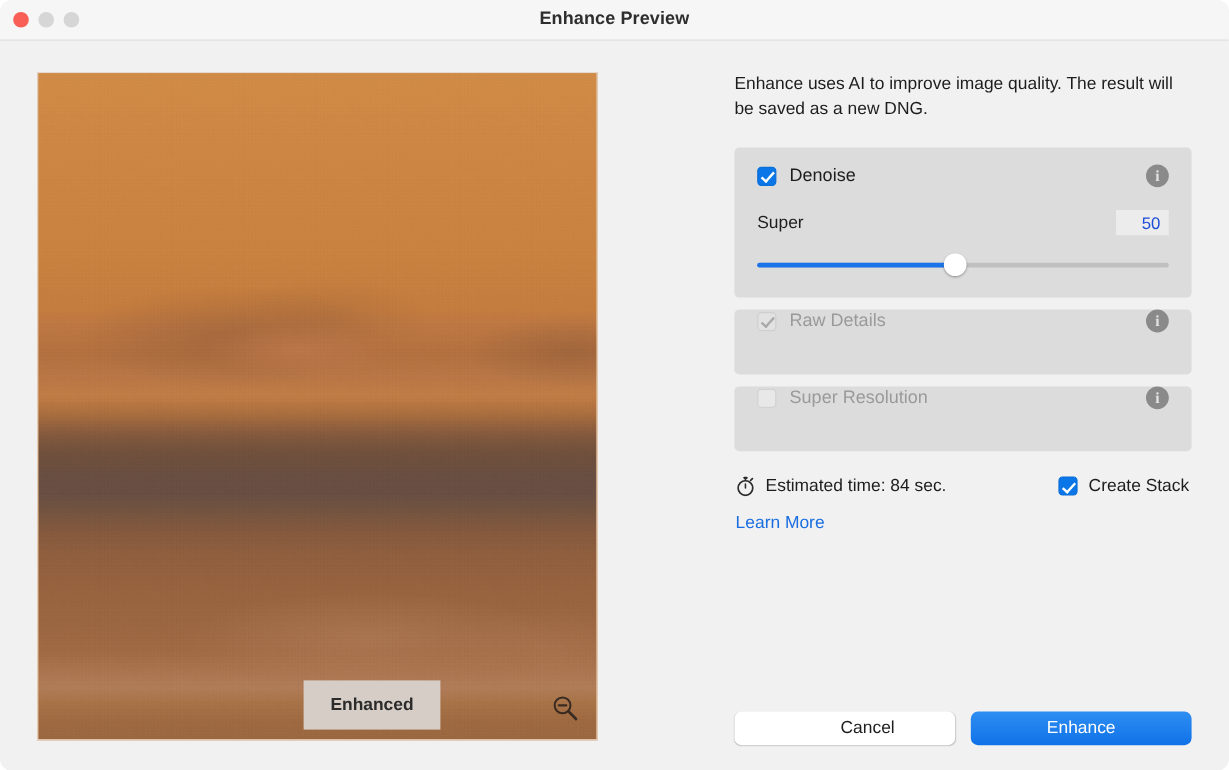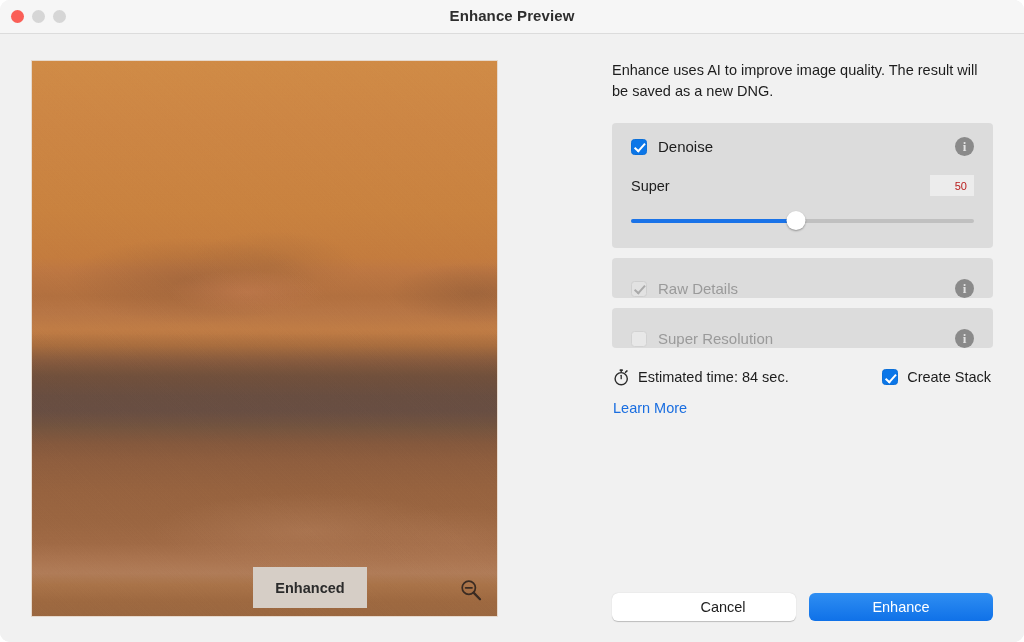--- a/index.html
+++ b/index.html
@@ -213,23 +213,23 @@
   }
 
   .card {
     background: #dcdcdc;
     border-radius: 4px;
     box-sizing: border-box;
     margin-bottom: 10px;
   }
   .card.denoise { padding: 14px 19px 18px 19px; }
   .card.simple {
-    height: 40px;
-    display: flex;
-    align-items: flex-end;
+    height: 54px;
+    display: flex;
+    align-items: flex-start;
     padding: 0 19px;
   }
   .card.disabled .row-label { color: #9a9a9a; }
 
   .card-row {
     display: flex;
     align-items: center;
     justify-content: space-between;
   }
   .row-left {
@@ -311,22 +311,22 @@
     margin-top: 19px;
   }
   .amount-label {
     font-size: 14.5px;
     color: #1d1d1d;
   }
   .amount-value {
     width: 44px;
     height: 21px;
     background: #ececec;
-    color: #b91c1c;
-    font-size: 11px;
+    color: #1d4ed8;
+    font-size: 14px;
     display: flex;
     align-items: center;
     justify-content: flex-end;
     padding-right: 7px;
     box-sizing: border-box;
   }
 
   .slider {
     position: relative;
     margin-top: 16px;

